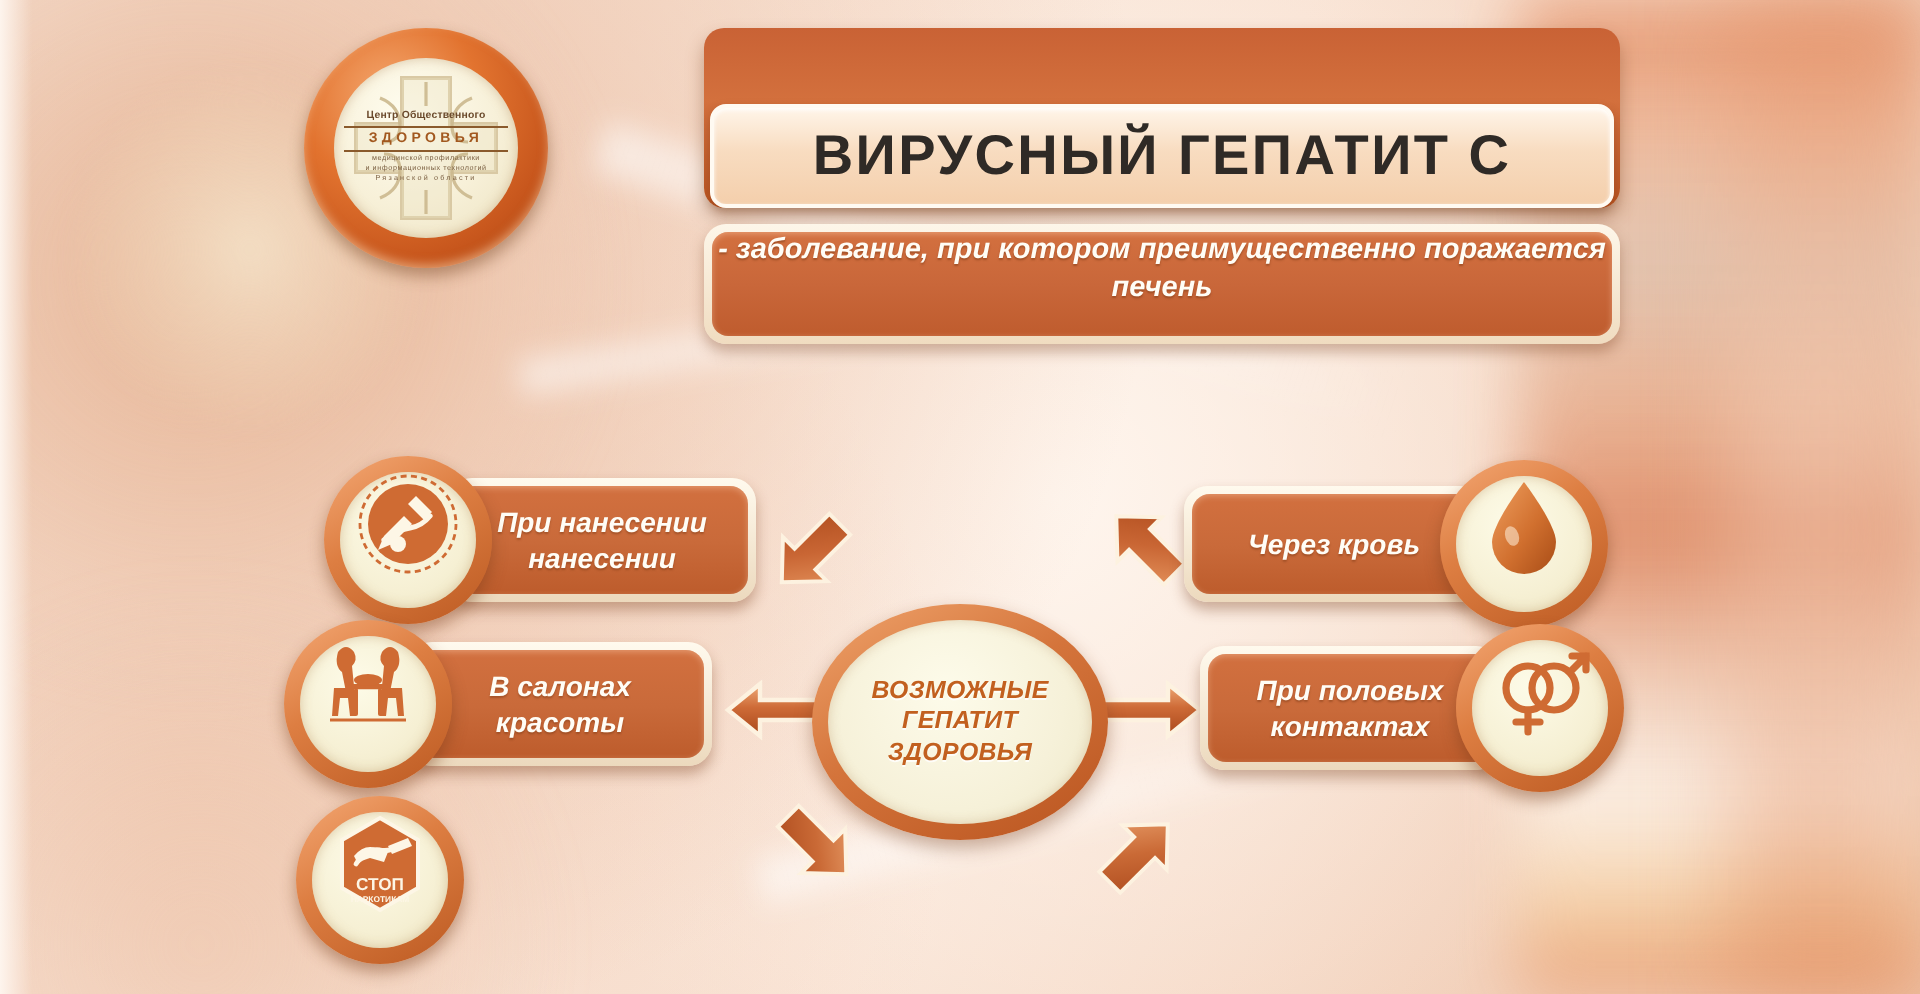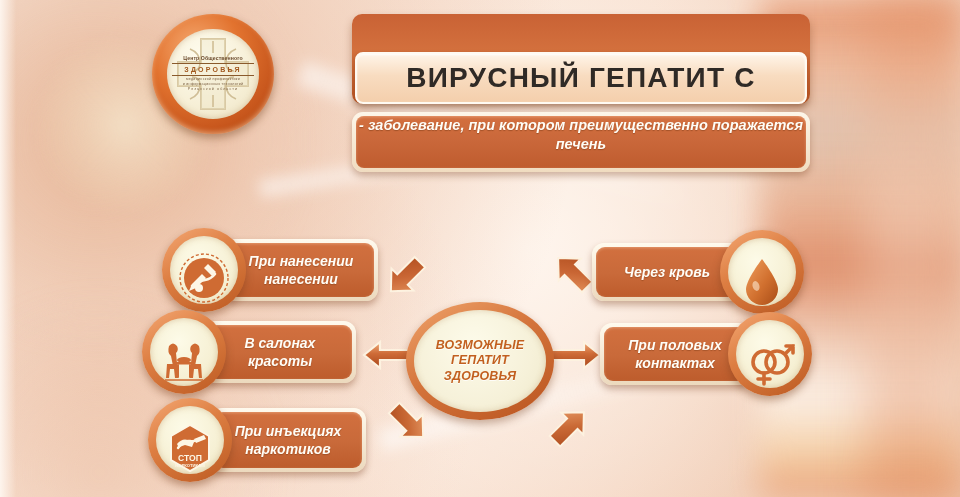--- a/index.html
+++ b/index.html
@@ -183,21 +183,21 @@
   .badge{
     width:84px; height:84px; border-radius:50%; flex:0 0 84px;
     background:linear-gradient(150deg,#f4a874 0%,#dd7e42 42%,#bc5a22 100%);
     box-shadow:0 4px 8px rgba(120,60,25,.45);
     display:flex; align-items:center; justify-content:center;
   }
   .badge-inner{
     width:68px; height:68px; border-radius:50%;
     background:radial-gradient(circle at 42% 34%,#fdfbe8 0%,#f6f0d4 60%,#eee6c2 100%);
     box-shadow:inset 0 0 6px rgba(170,120,70,.35);
-    display:flex; align-items:flex-end; justify-content:center;
+    display:flex; align-items:flex-start; justify-content:center;
   }
   .badge-inner svg{ display:block; }
 
   
   #node-tattoo { left:162px; top:228px; }
   #node-tattoo .frame{ width:154px; height:62px; margin-left:-22px; }
   #node-salon  { left:142px; top:310px; }
   #node-salon .frame{ width:152px; height:62px; margin-left:-22px; }
   #node-drugs  { left:148px; top:398px; }
   #node-drugs .frame{ width:156px; height:64px; margin-left:-22px; }
@@ -413,25 +413,20 @@
         <svg width="52" height="52" viewBox="0 0 52 52">
           <path d="M26 3 L45 14 V38 L26 49 L7 38 V14 Z" fill="#cf6b33" stroke="#fdf6e6" stroke-width="2"></path>
           <path d="M14 26 q5 -8 12 -7 q5 1 9 -2" fill="none" stroke="#fdf6e6" stroke-width="2.4" stroke-linecap="round"></path>
           <path d="M13 22 q5 -6 11 -4 l6 2 l-2 5 l-7 -2 q-4 1 -6 3 z" fill="#fdf6e6"></path>
           <path d="M30 17 l10 -4 l2 4 l-10 4 z" fill="#fdf6e6"></path>
           <text x="26" y="39" font-family="Liberation Sans, sans-serif" font-size="8.6" font-weight="700" fill="#fdf6e6" text-anchor="middle">СТОП</text>
           <text x="26" y="45" font-family="Liberation Sans, sans-serif" font-size="4.2" font-weight="700" fill="#fdf6e6" text-anchor="middle">НАРКОТИКАМ</text>
         </svg>
       </div>
     </div>
-    <div class="frame" style="position:relative; z-index:1;">
-      <div class="pill">
-        <span class="label">При инъекциях наркотиков</span>
-      </div>
-    </div>
   </div>
 
   <div class="node" id="node-blood">
     <div class="frame" style="position:relative; z-index:1;">
       <div class="pill">
         <span class="label">Через кровь</span>
       </div>
     </div>
     <div class="badge" style="position:relative; z-index:3;">
       <div class="badge-inner">

